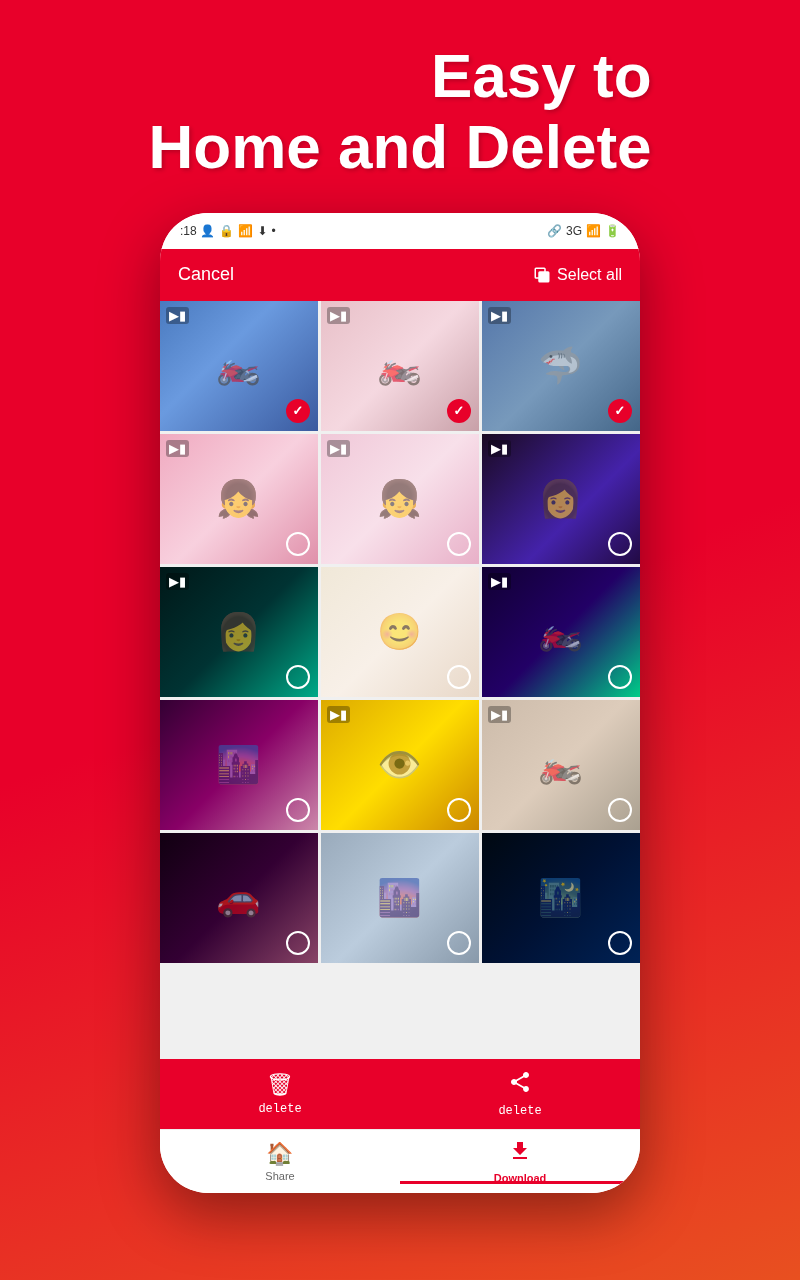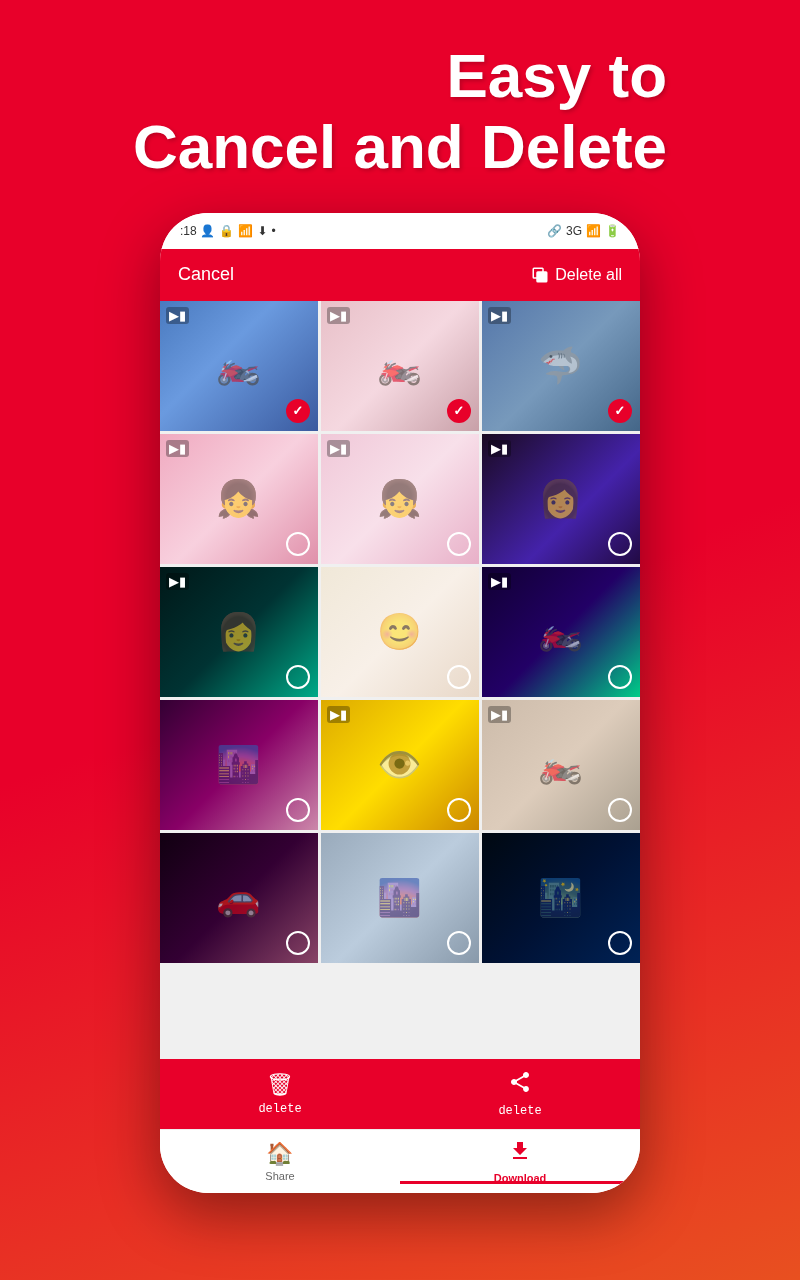--- a/index.html
+++ b/index.html
@@ -180,21 +180,21 @@
       height: 3px;
       background: #e8002a;
     }
     .nav-item { position: relative; }
   </style>
 </head>
 <body>
 
 <div class="hero-text">
   <div>Easy to</div>
-  <div>Cancel and Delete</div>
+  <div>Home and Delete</div>
 </div>
 
 <div class="phone-wrapper">
 
   <div class="status-bar">
     <div class="status-left">
       <span>:18</span>
       <span>👤</span>
       <span>🔒</span>
       <span>📶</span>
@@ -209,21 +209,21 @@
     </div>
   </div>
 
   <div class="app-header">
     <span class="header-cancel">Cancel</span>
     <div class="header-select-all">
       <svg width="18" height="18" viewBox="0 0 24 24" fill="none" stroke="white" stroke-width="2">
         <rect x="3" y="3" width="13" height="13" rx="1"></rect>
         <rect x="8" y="8" width="13" height="13" rx="1" fill="white" stroke="white"></rect>
       </svg>
-      <span>Delete all</span>
+      <span>Select all</span>
     </div>
   </div>
 
   <div class="grid-container">
     <div class="photo-grid" id="photo-grid">
 
     <div class="grid-item" style="background: linear-gradient(135deg, rgb(74, 122, 191) 0%, rgb(106, 154, 223) 40%, rgb(58, 90, 159) 100%);">
           <div style="position: absolute; top: 50%; left: 50%; transform: translate(-50%, -50%); font-size: 36px; opacity: 0.6;">🏍️</div>
           <span class="video-icon">▶▮</span>
           <div class="select-circle selected"></div>

